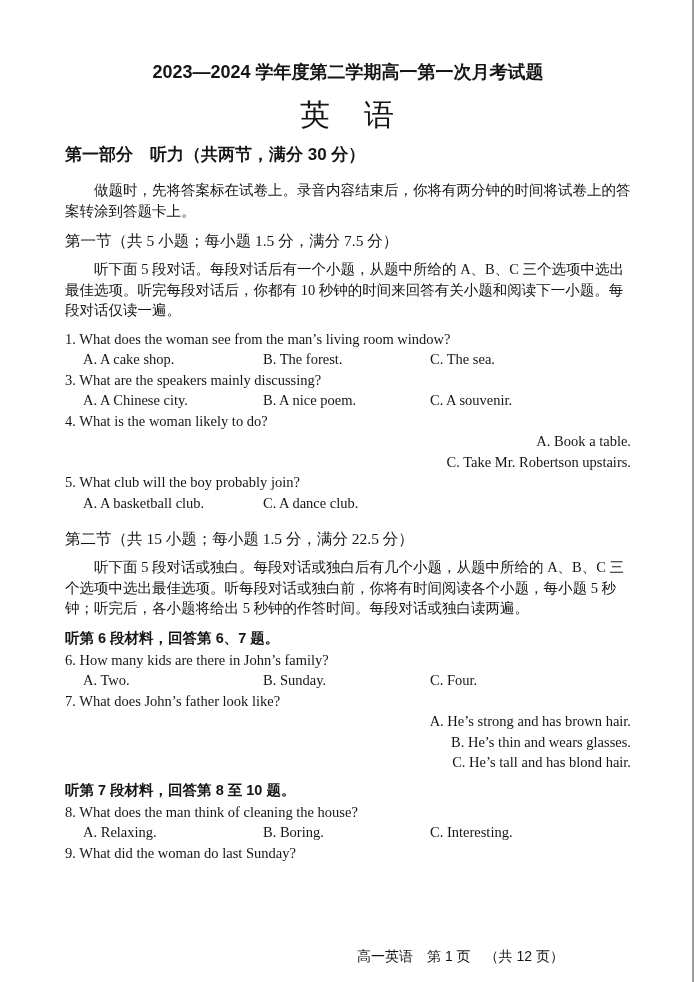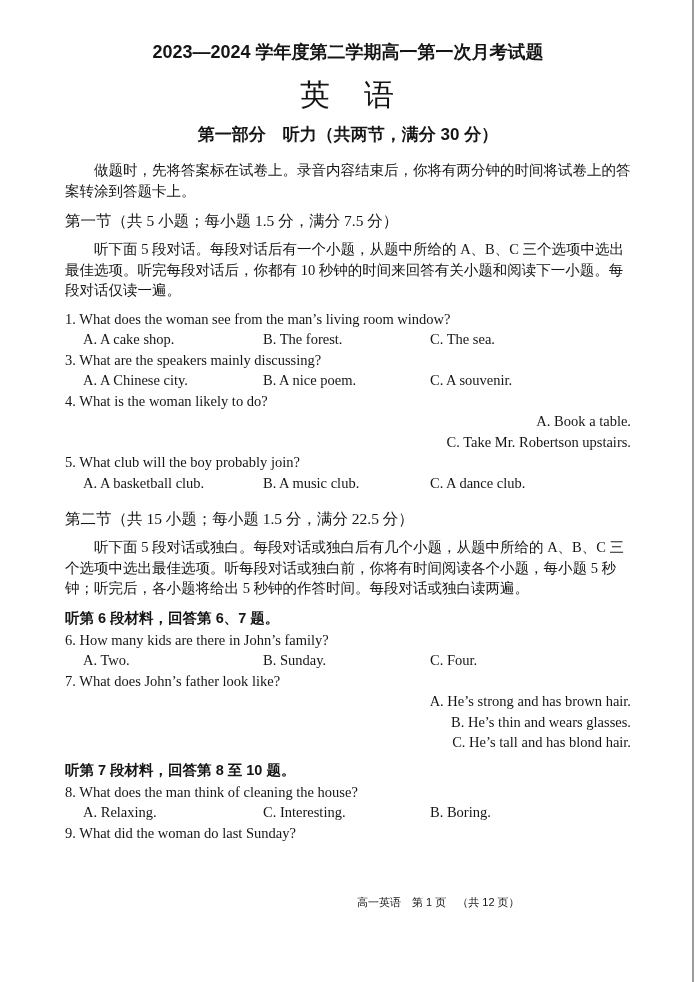--- a/index.html
+++ b/index.html
@@ -11,21 +11,21 @@
     position: relative;
     width: 695px;
     height: 982px;
     margin: 0 auto;
     background: #ffffff;
     color: #151515;
     font-family: "Liberation Serif", "DejaVu Serif", serif;
     font-size: 14.5px;
     line-height: 20.5px;
     box-sizing: border-box;
-    padding: 40px 64px 0 65px;
+    padding: 60px 64px 0 65px;
     overflow: hidden;
   }
   
   .page-edge {
     position: absolute;
     top: 0;
     bottom: 0;
     right: 1px;
     width: 2px;
     background: #9c9c9c;
@@ -40,21 +40,20 @@
   }
   .doc-subject {
     text-align: center;
     font-size: 30px;
     line-height: 38px;
     letter-spacing: 2px;
     margin: 0 0 8px 0;
     font-weight: normal;
   }
   .part-heading {
-    text-align: center;
     font-family: "Liberation Sans", "DejaVu Sans", sans-serif;
     font-weight: bold;
     font-size: 17px;
     line-height: 26px;
     margin: 0 0 12px 0;
   }
   .para {
     margin: 0 0 8px 0;
     text-indent: 2em;
   }
@@ -78,23 +77,23 @@
     grid-template-columns: 180px 167px 1fr;
     padding-left: 18px;
     line-height: 20.5px;
   }
   .opts-stacked { padding-left: 26px; text-align: right; }
   .opts-stacked .opt { line-height: 20.5px; }
   .q-gap { height: 12px; }
   .footer {
     position: absolute;
     left: 357px;
-    top: 892px;
+    top: 946px;
     font-family: "Liberation Sans", "DejaVu Sans", sans-serif;
-    font-size: 11px;
+    font-size: 14px;
     line-height: 20px;
     white-space: nowrap;
   }
 </style>
 </head>
 <body>
 
 <div class="page">
   <div class="page-edge"></div>
 
@@ -131,21 +130,20 @@
     <div class="opts-stacked">
       <div class="opt">A. Book a table.</div>
       <div class="opt">C. Take Mr. Robertson upstairs.</div>
     </div>
   </div>
 
   <div class="question">
     <div class="q-text">5. What club will the boy probably join?</div>
     <div class="opts-row">
       <span class="opt">A. A basketball club.</span>
-      <span class="opt">B. A music club.</span>
       <span class="opt">C. A dance club.</span>
     </div>
   </div>
 
   <div class="q-gap"></div>
 
   <div class="section-heading">第二节（共 15 小题；每小题 1.5 分，满分 22.5 分）</div>
   <div class="para">听下面 5 段对话或独白。每段对话或独白后有几个小题，从题中所给的 A、B、C 三个选项中选出最佳选项。听每段对话或独白前，你将有时间阅读各个小题，每小题 5 秒钟；听完后，各小题将给出 5 秒钟的作答时间。每段对话或独白读两遍。</div>
 
   <div class="material-heading">听第 6 段材料，回答第 6、7 题。</div>
@@ -167,22 +165,22 @@
       <div class="opt">C. He’s tall and has blond hair.</div>
     </div>
   </div>
 
   <div class="material-heading">听第 7 段材料，回答第 8 至 10 题。</div>
 
   <div class="question">
     <div class="q-text">8. What does the man think of cleaning the house?</div>
     <div class="opts-row">
       <span class="opt">A. Relaxing.</span>
+      <span class="opt">B. Boring.</span>
       <span class="opt">C. Interesting.</span>
-      <span class="opt">B. Boring.</span>
     </div>
   </div>
 
   <div class="question">
     <div class="q-text">9. What did the woman do last Sunday?</div>
   </div>
 
   <div class="footer">高一英语　第 1 页　（共 12 页）</div>
 </div>
 

